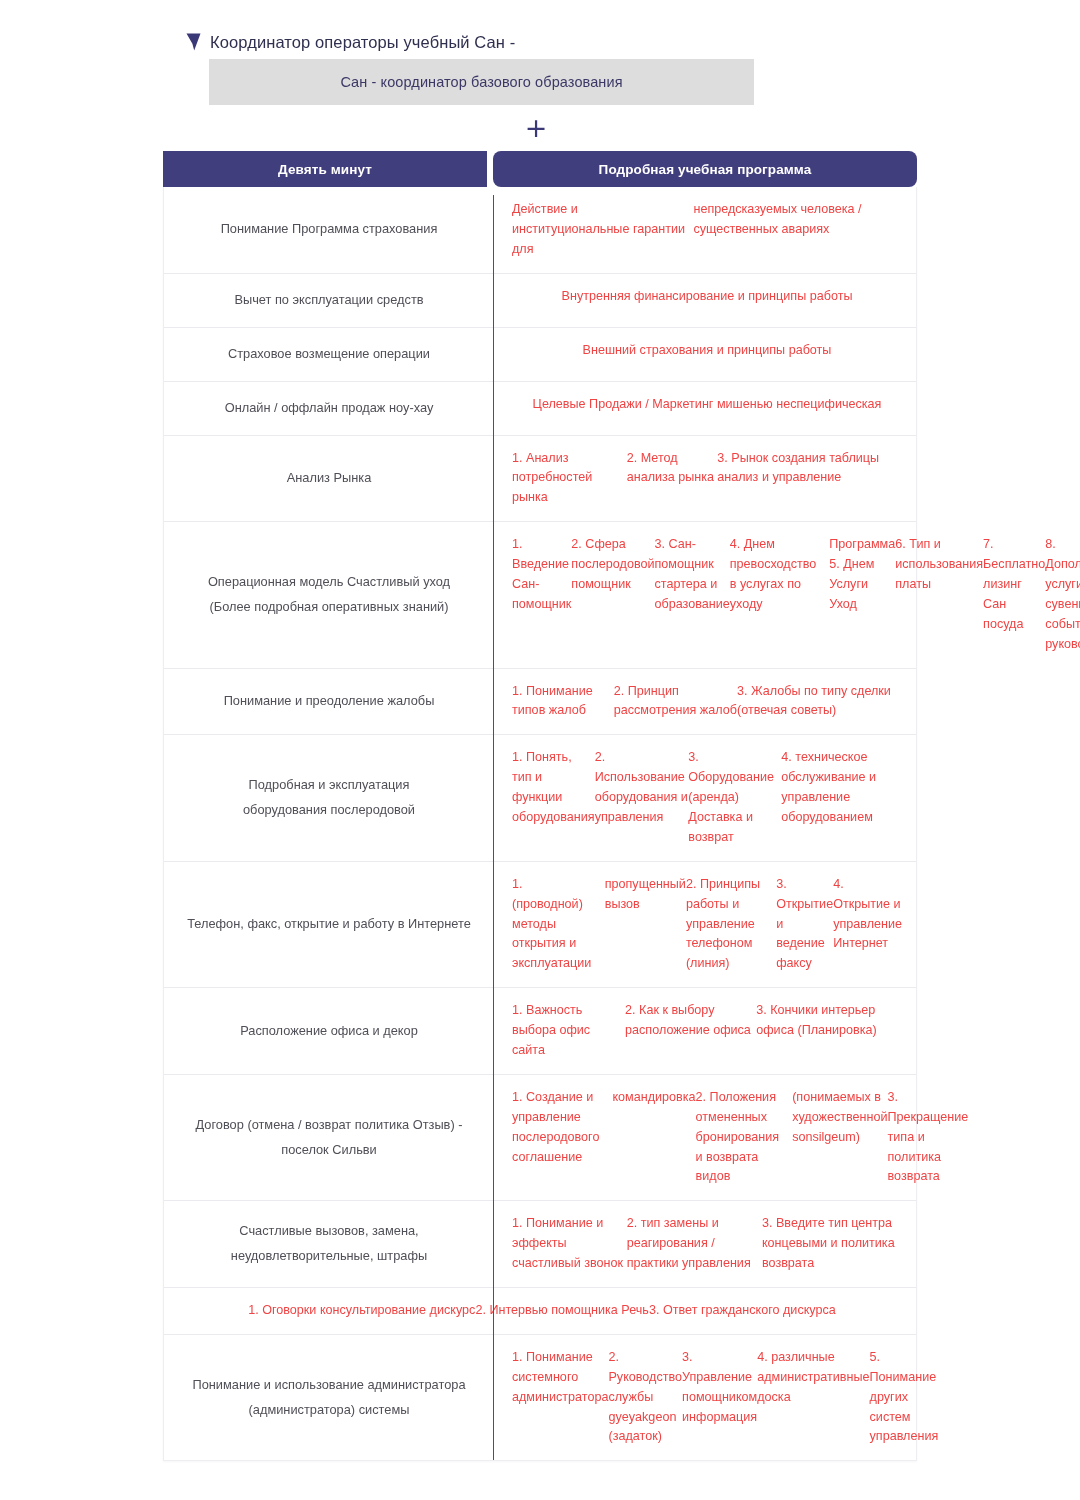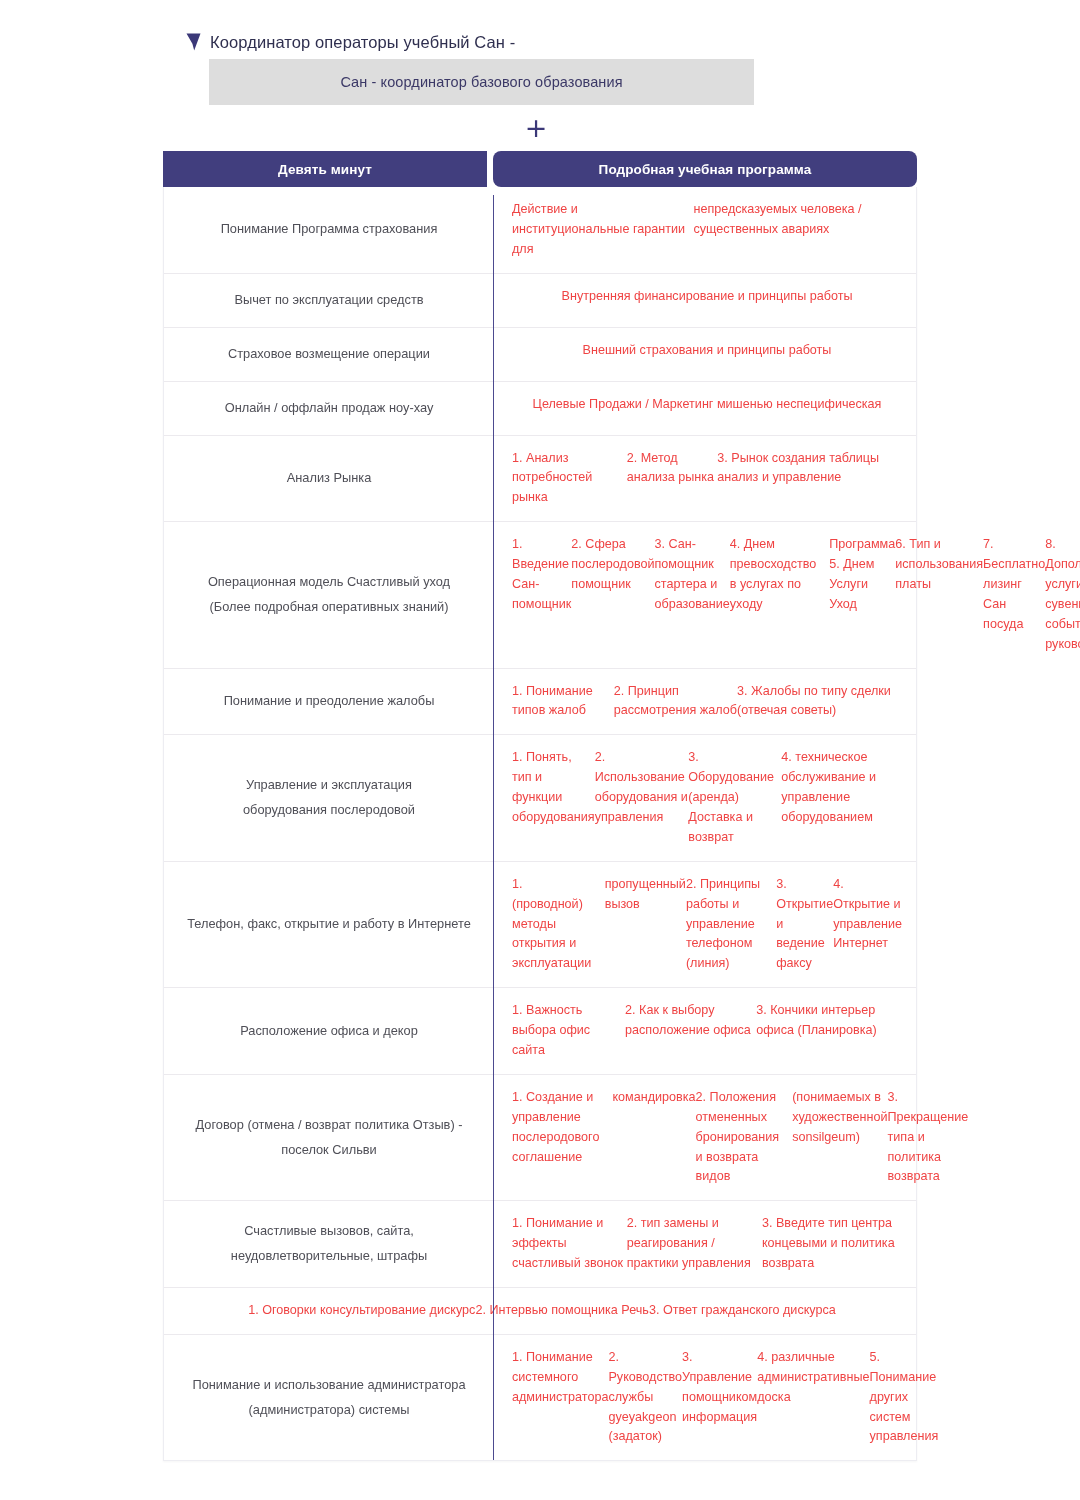--- a/index.html
+++ b/index.html
@@ -256,21 +256,21 @@
             <div class="line">Понимание и преодоление жалобы</div>
           </div>
           <div class="cell-b">
             <div class="line">1. Понимание типов жалоб</div>
             <div class="line">2. Принцип рассмотрения жалоб</div>
             <div class="line">3. Жалобы по типу сделки (отвечая советы)</div>
           </div>
         </div>
         <div class="row">
           <div class="cell-a">
-            <div class="line">Управление и эксплуатация</div>
+            <div class="line">Подробная и эксплуатация</div>
             <div class="line">оборудования послеродовой</div>
           </div>
           <div class="cell-b">
             <div class="line">1. Понять, тип и функции оборудования</div>
             <div class="line">2. Использование оборудования и управления</div>
             <div class="line">3. Оборудование (аренда) Доставка и возврат</div>
             <div class="line">4. техническое обслуживание и управление оборудованием</div>
           </div>
         </div>
         <div class="row">
@@ -303,21 +303,21 @@
           <div class="cell-b">
             <div class="line">1. Создание и управление послеродового соглашение</div>
             <div class="line indent">командировка</div>
             <div class="line">2. Положения отмененных бронирования и возврата видов</div>
             <div class="line indent">(понимаемых в художественной sonsilgeum)</div>
             <div class="line">3. Прекращение типа и политика возврата</div>
           </div>
         </div>
         <div class="row">
           <div class="cell-a">
-            <div class="line">Счастливые вызовов, сайта,</div>
+            <div class="line">Счастливые вызовов, замена,</div>
             <div class="line">неудовлетворительные, штрафы</div>
           </div>
           <div class="cell-b">
             <div class="line">1. Понимание и эффекты счастливый звонок</div>
             <div class="line">2. тип замены и реагирования / практики управления</div>
             <div class="line">3. Введите тип центра концевыми и политика возврата</div>
           </div>
         </div>
         <div class="row">
           <div class="cell-b">

